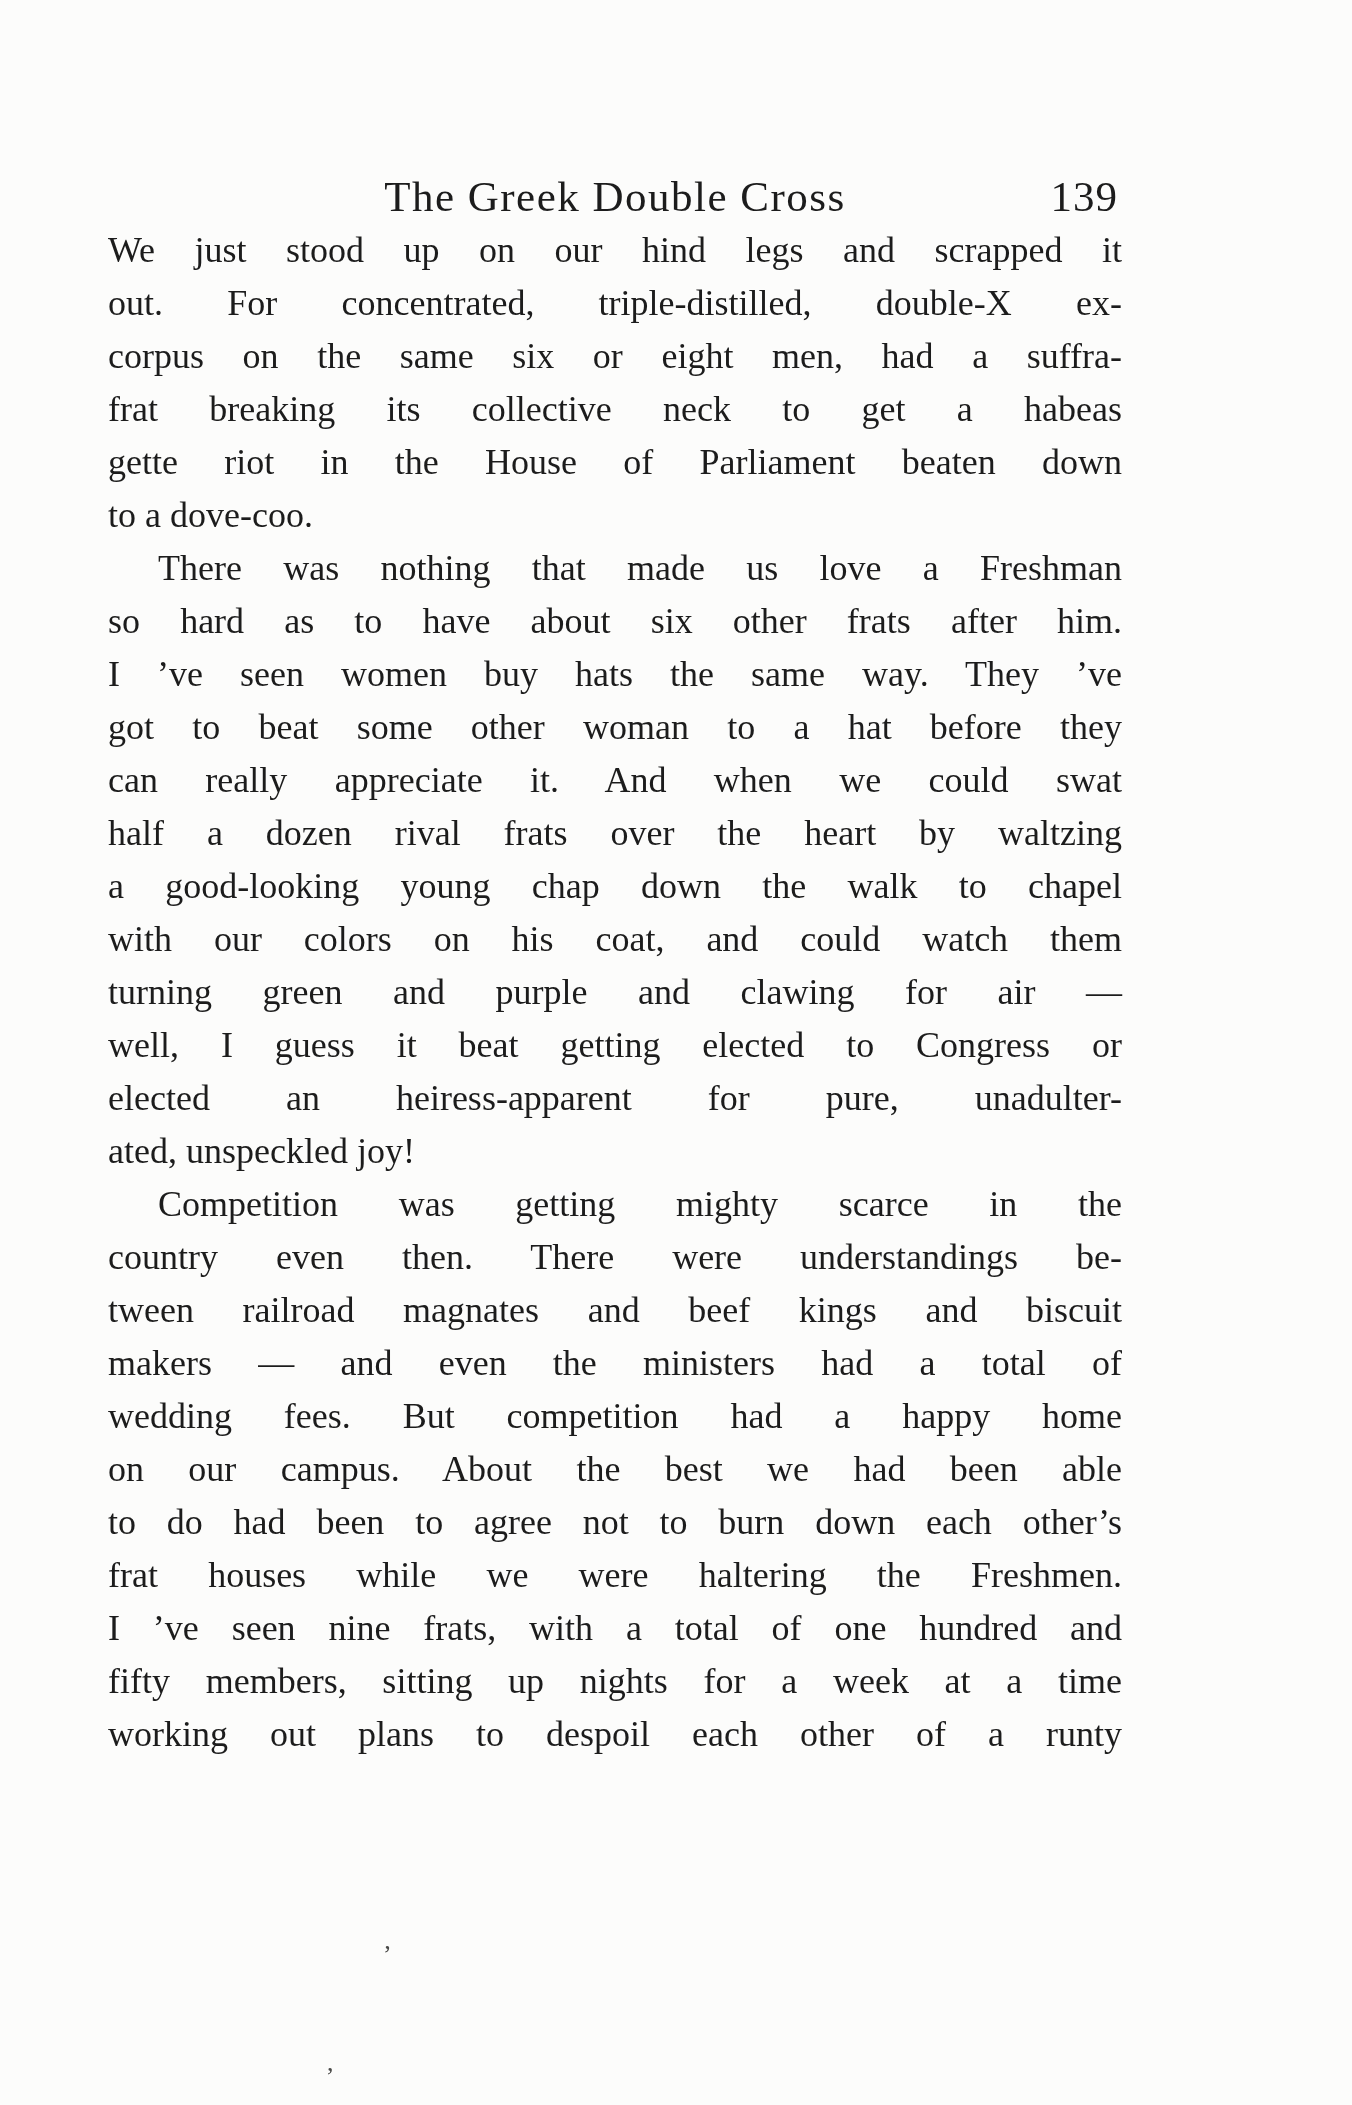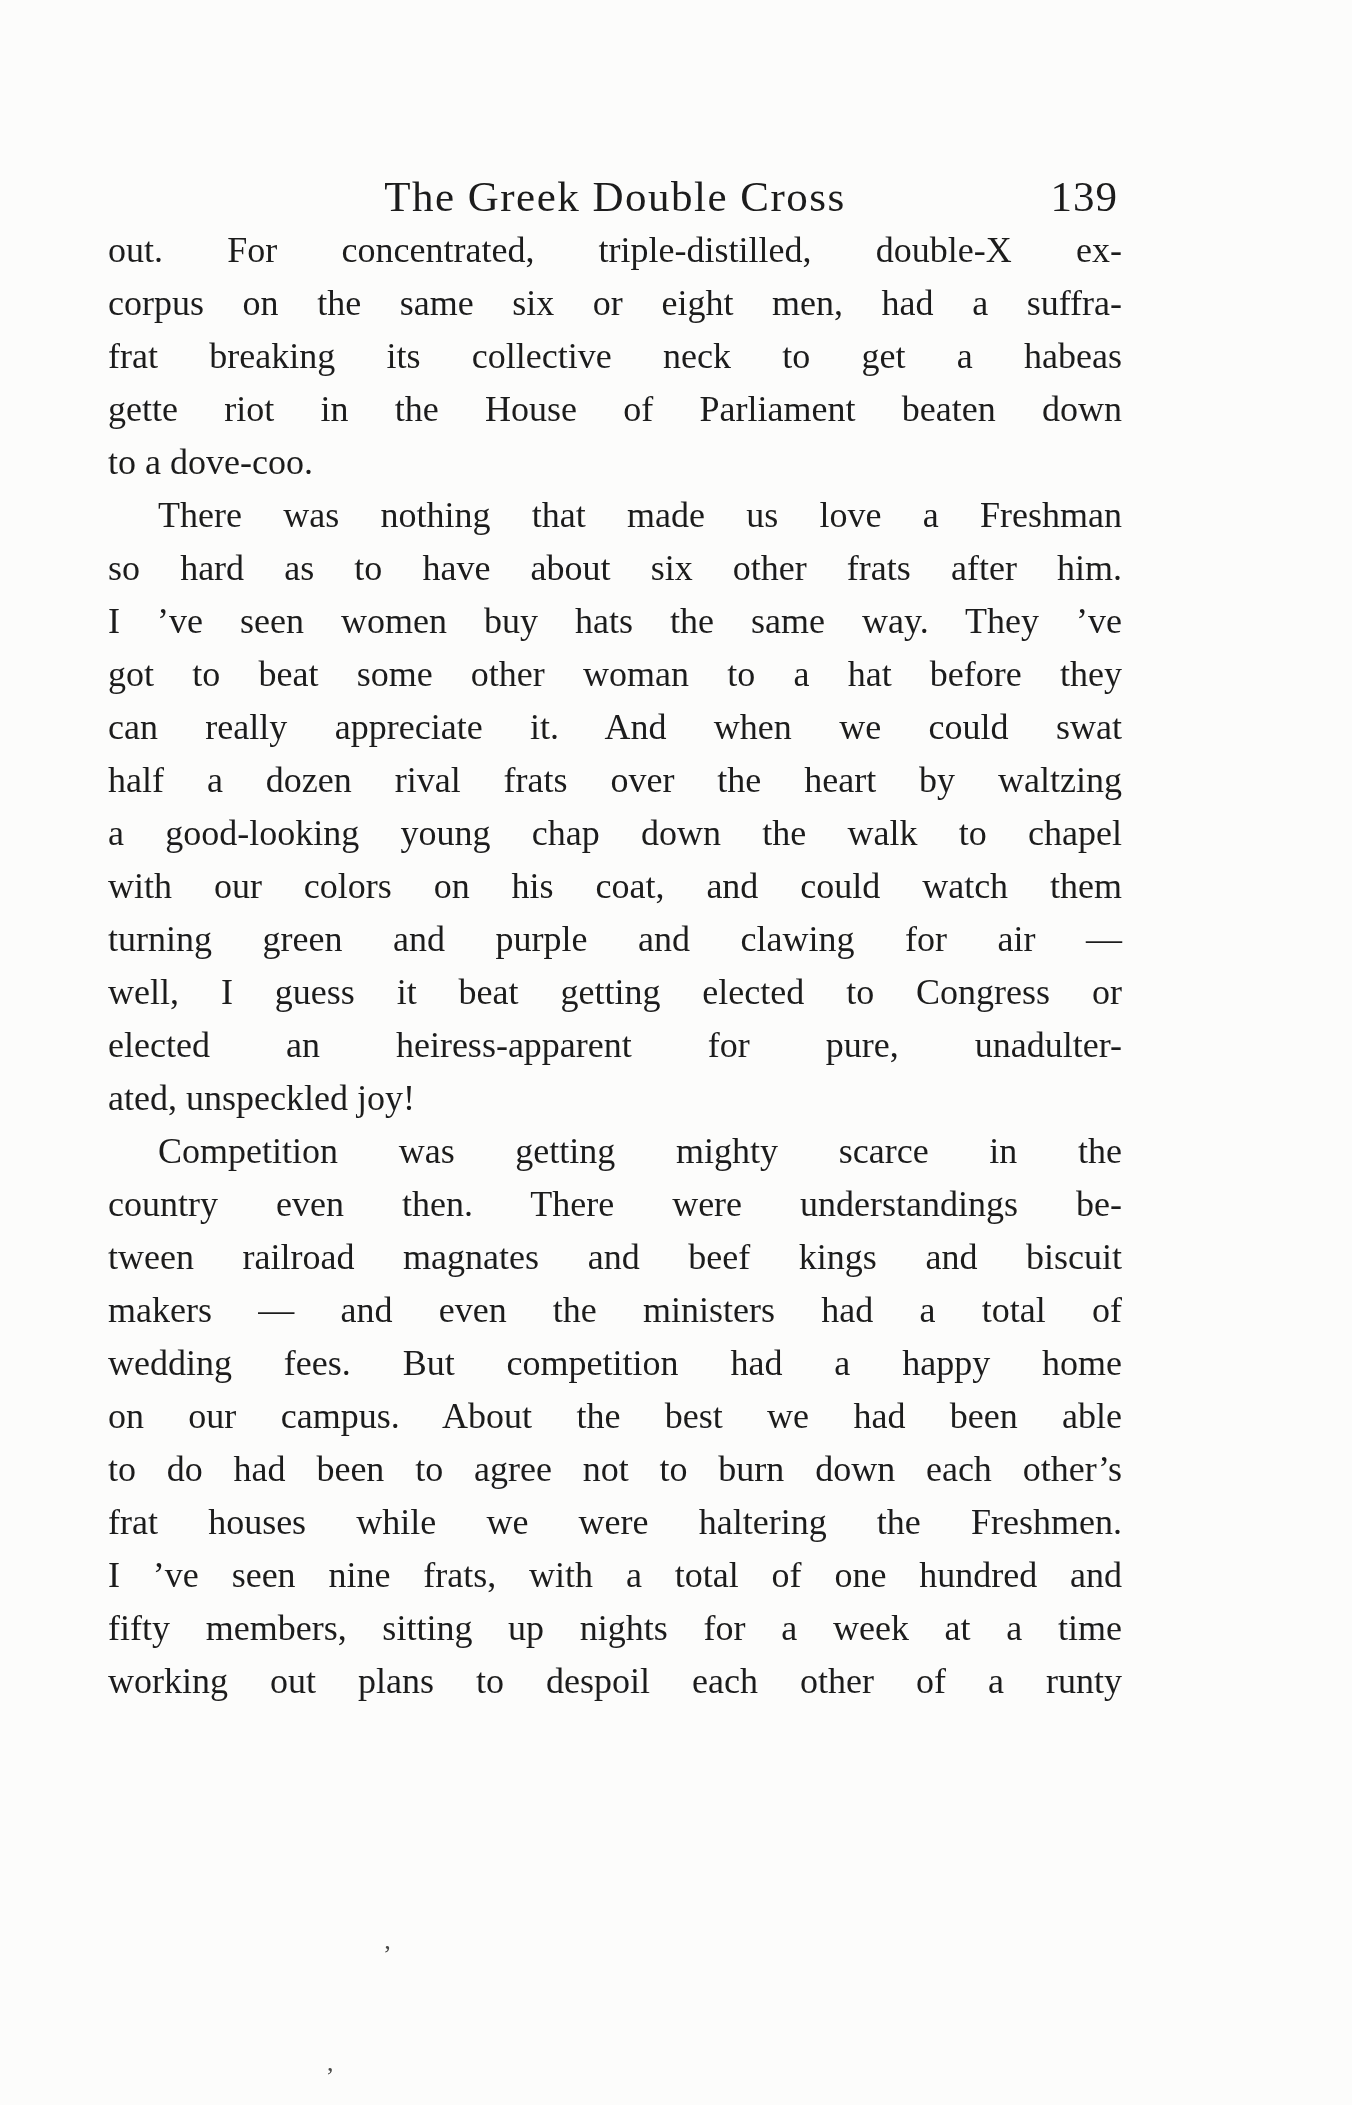--- a/index.html
+++ b/index.html
@@ -73,20 +73,21 @@
 <body>
 
 <div class="page">
   <header class="running-head">
     <span class="head-title">The Greek Double Cross</span>
     <span class="page-number">139</span>
   </header>
 
   <main class="text-block">
       <div class="paragraph">
+        <div class="line">We just stood up on our hind legs and scrapped it</div>
         <div class="line">out. For concentrated, triple-distilled, double-X ex-</div>
         <div class="line">corpus on the same six or eight men, had a suffra-</div>
         <div class="line">frat breaking its collective neck to get a habeas</div>
         <div class="line">gette riot in the House of Parliament beaten down</div>
         <div class="line last">to a dove-coo.</div>
       </div>
       <div class="paragraph">
         <div class="line indent">There was nothing that made us love a Freshman</div>
         <div class="line">so hard as to have about six other frats after him.</div>
         <div class="line">I ’ve seen women buy hats the same way. They ’ve</div>

